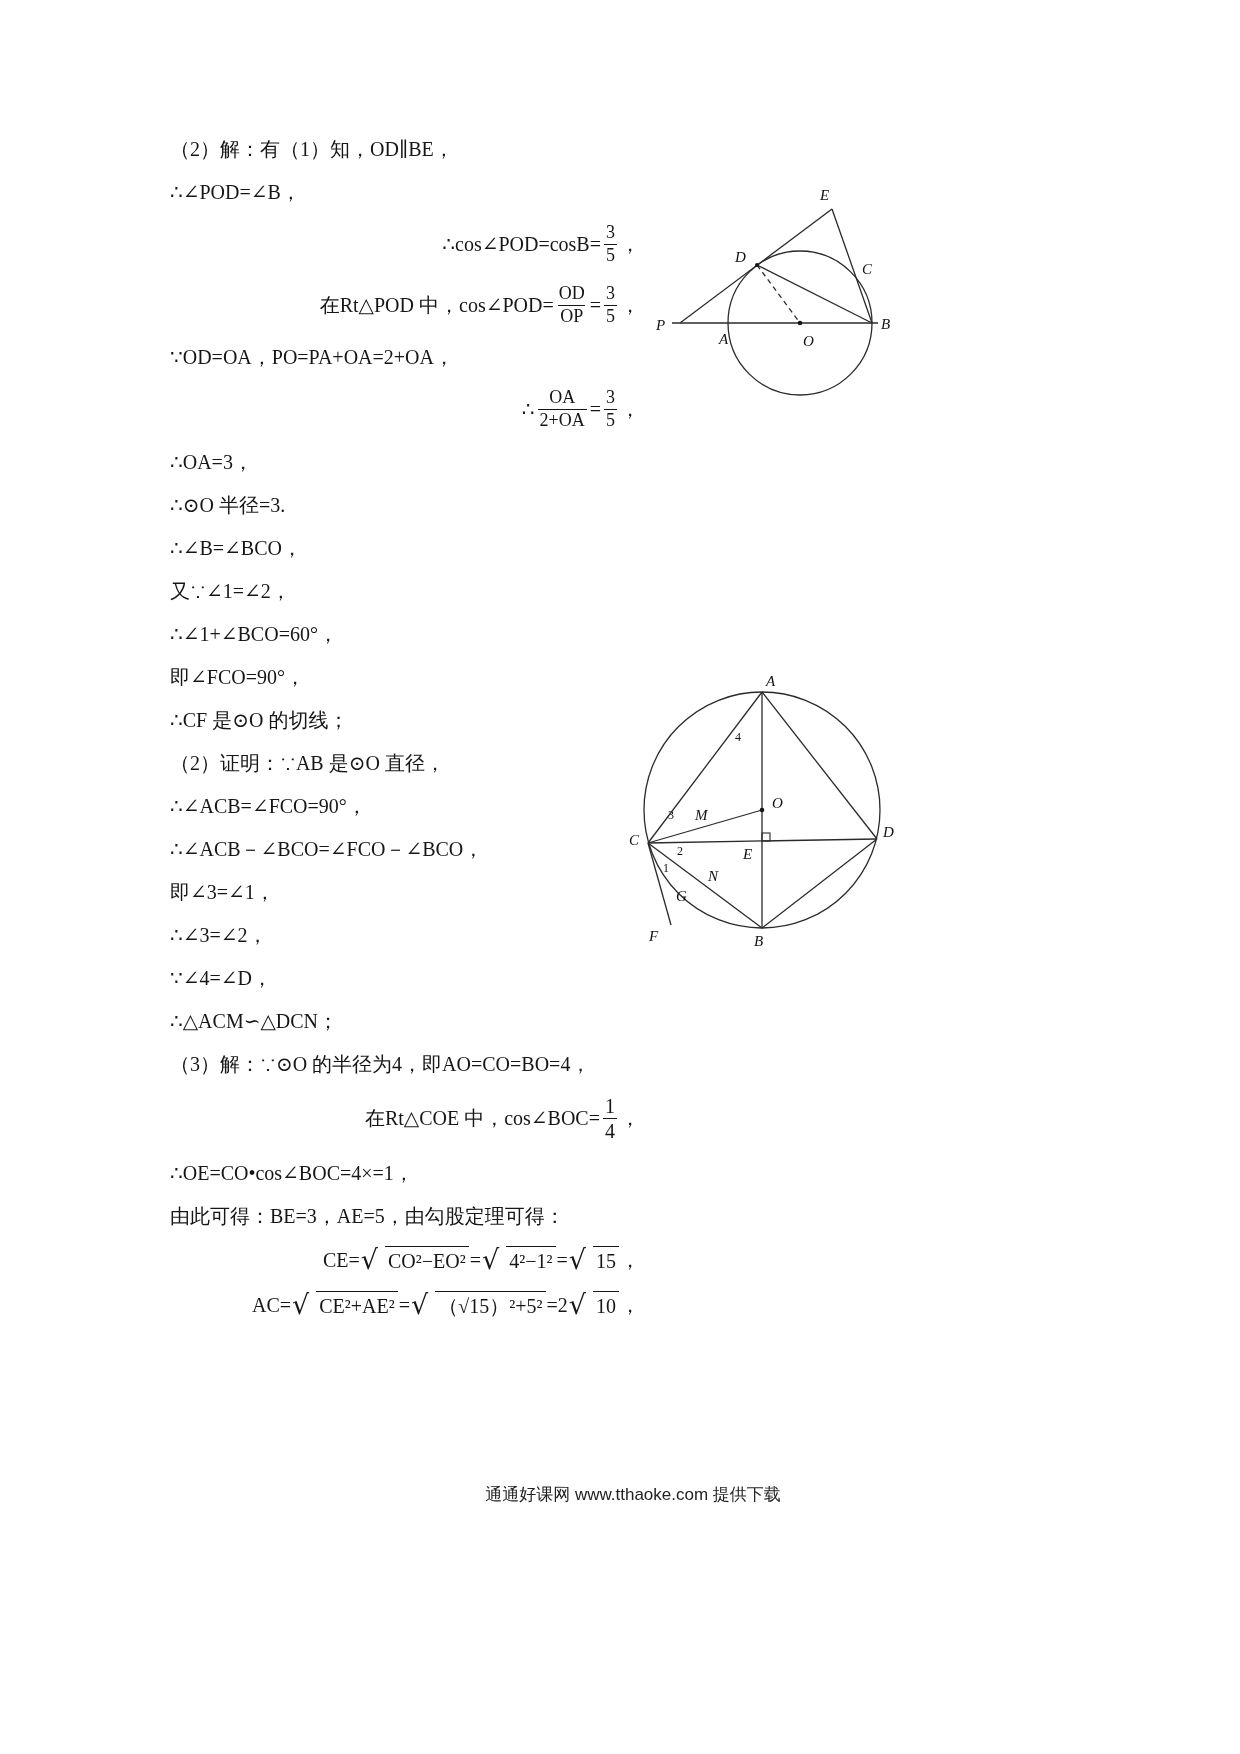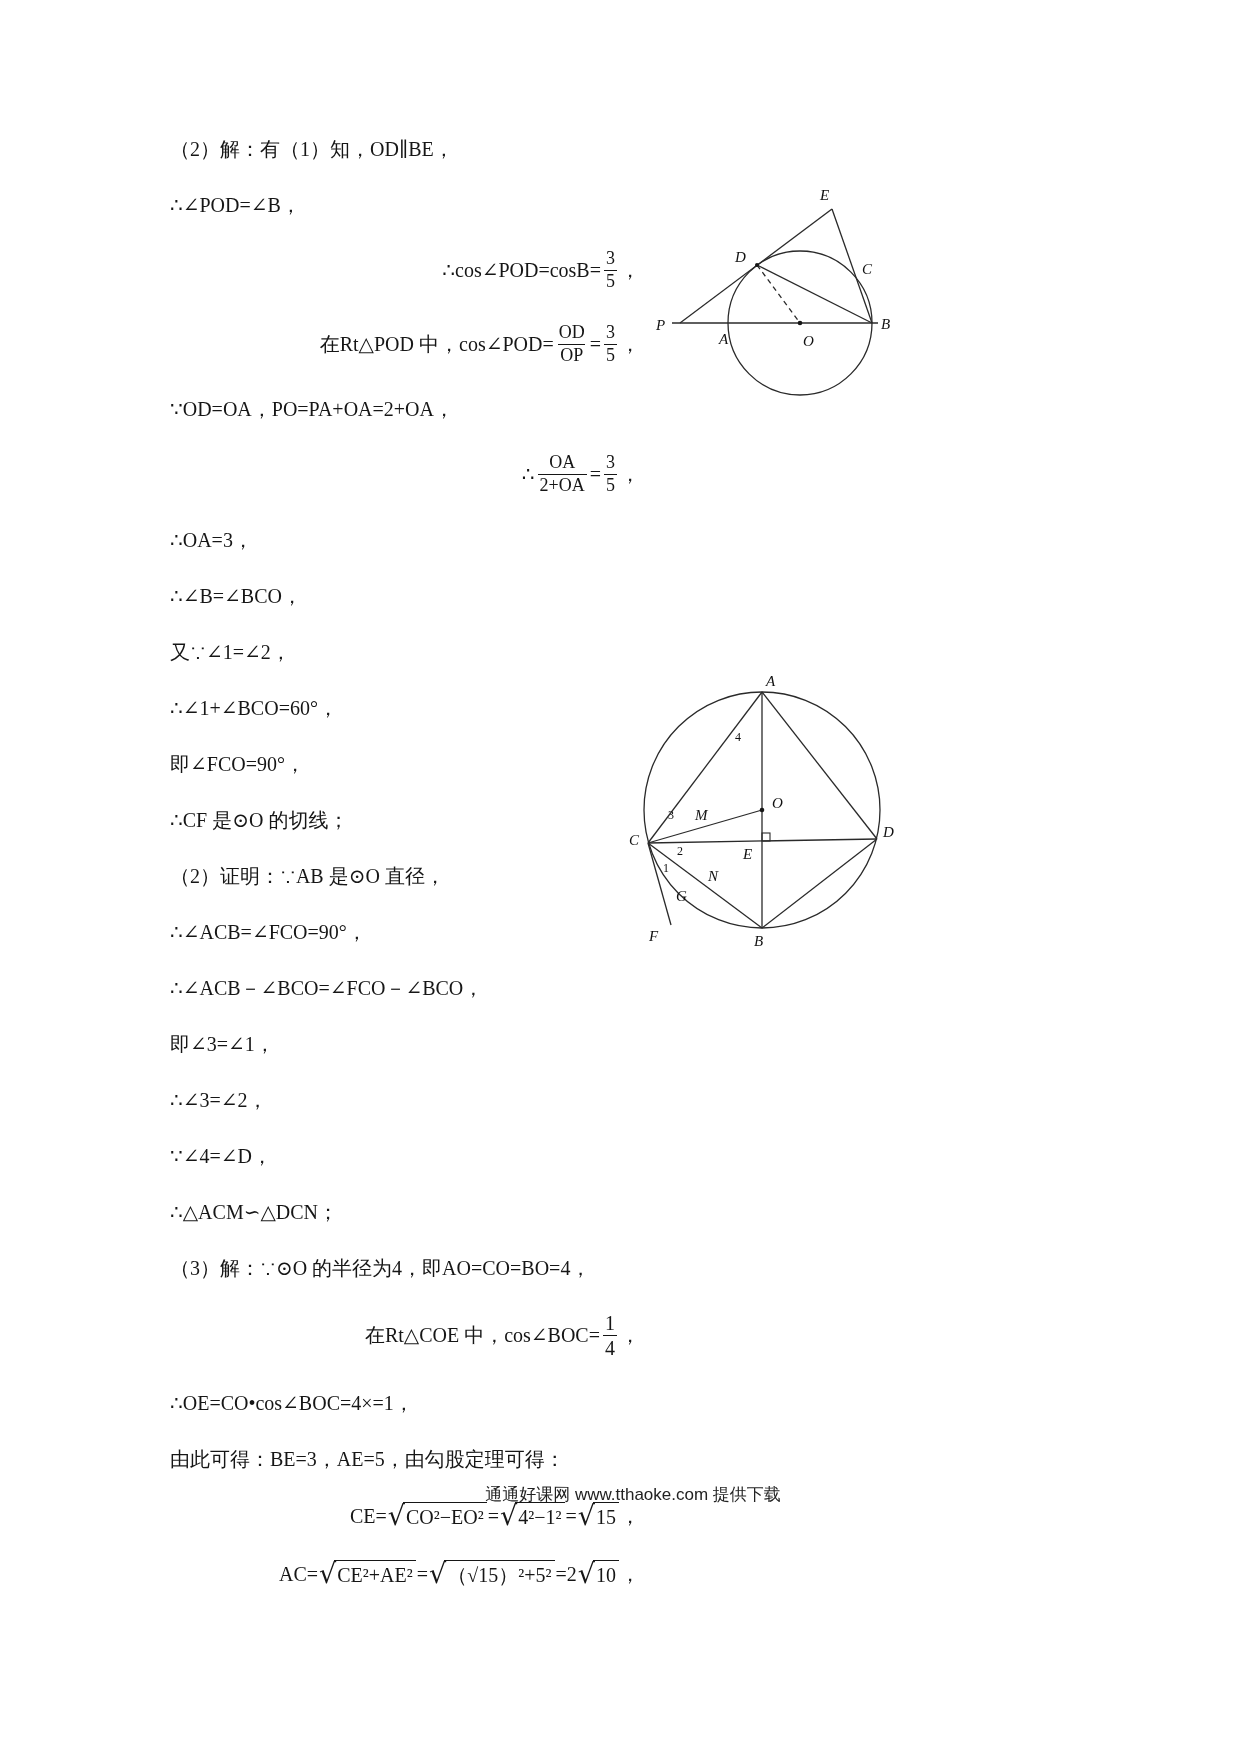--- a/index.html
+++ b/index.html
@@ -3,35 +3,35 @@
 <meta charset="utf-8">
 <style>
   html,body { margin:0; padding:0; background:#ffffff; }
   .page {
     position:relative; width:1240px; height:1754px; background:#ffffff;
     font-family:"Liberation Serif","DejaVu Serif",serif; color:#161616;
     overflow:hidden;
   }
   .content {
     position:absolute; left:170px; top:136px; width:470px;
-    display:flex; flex-direction:column; gap:30px;
+    display:flex; flex-direction:column; gap:17px;
     font-size:20px; line-height:1.3;
   }
   .ln { margin:0; white-space:nowrap; }
   .mathln { display:flex; align-items:center;justify-content:flex-end; }
   .frac {
     display:inline-flex; flex-direction:column; align-items:center;
     font-size:18px; line-height:1.2; margin:0 3px; text-align:center;
   }
   .frac .den { border-top:1.5px solid #161616; padding:0 2px; }
   .frac .num { padding:0 2px; }
   .frac.big { font-size:20px; }
   .rad { display:inline-flex; align-items:center; margin:0 1px; }
   .rad .rs { font-size:27px; line-height:1; margin-right:-2px; font-family:"DejaVu Sans",sans-serif; }
-  .rad .rc { border-top:1.6px solid #161616; padding:1px 3px 0 3px; }
+  .rad .rc { border-top:1.6px solid #161616; padding:1px 3px 0 3px;margin-left:9px; }
   .footer {
     position:absolute; left:13px; top:1483px; width:100%; text-align:center;
     font-size:17px; color:#222;
     font-family:"Liberation Sans","DejaVu Sans",sans-serif;
   }
   .diag { position:absolute; }
   .diag1 { left:620px; top:148px; }
   .diag2 { left:600px; top:668px; }
   svg line, svg path { stroke:#2a2a2a; stroke-width:1.3; fill:none; }
   svg circle.outline { stroke:#2a2a2a; stroke-width:1.3; fill:none; }
@@ -83,20 +83,21 @@
       </span>
       <span>=</span>
       <span class="frac">
         <span class="num">3</span>
         <span class="den">5</span>
       </span>
       <span>，</span>
     </p>
 
     <p class="ln">∴OA=3，</p>
+    <p class="ln">∴⊙O 半径=3.</p>
 
     <p class="ln">∴∠B=∠BCO，</p>
     <p class="ln">又∵∠1=∠2，</p>
     <p class="ln">∴∠1+∠BCO=60°，</p>
     <p class="ln">即∠FCO=90°，</p>
     <p class="ln">∴CF 是⊙O 的切线；</p>
     <p class="ln">（2）证明：∵AB 是⊙O 直径，</p>
     <p class="ln">∴∠ACB=∠FCO=90°，</p>
     <p class="ln">∴∠ACB－∠BCO=∠FCO－∠BCO，</p>
     <p class="ln">即∠3=∠1，</p>

